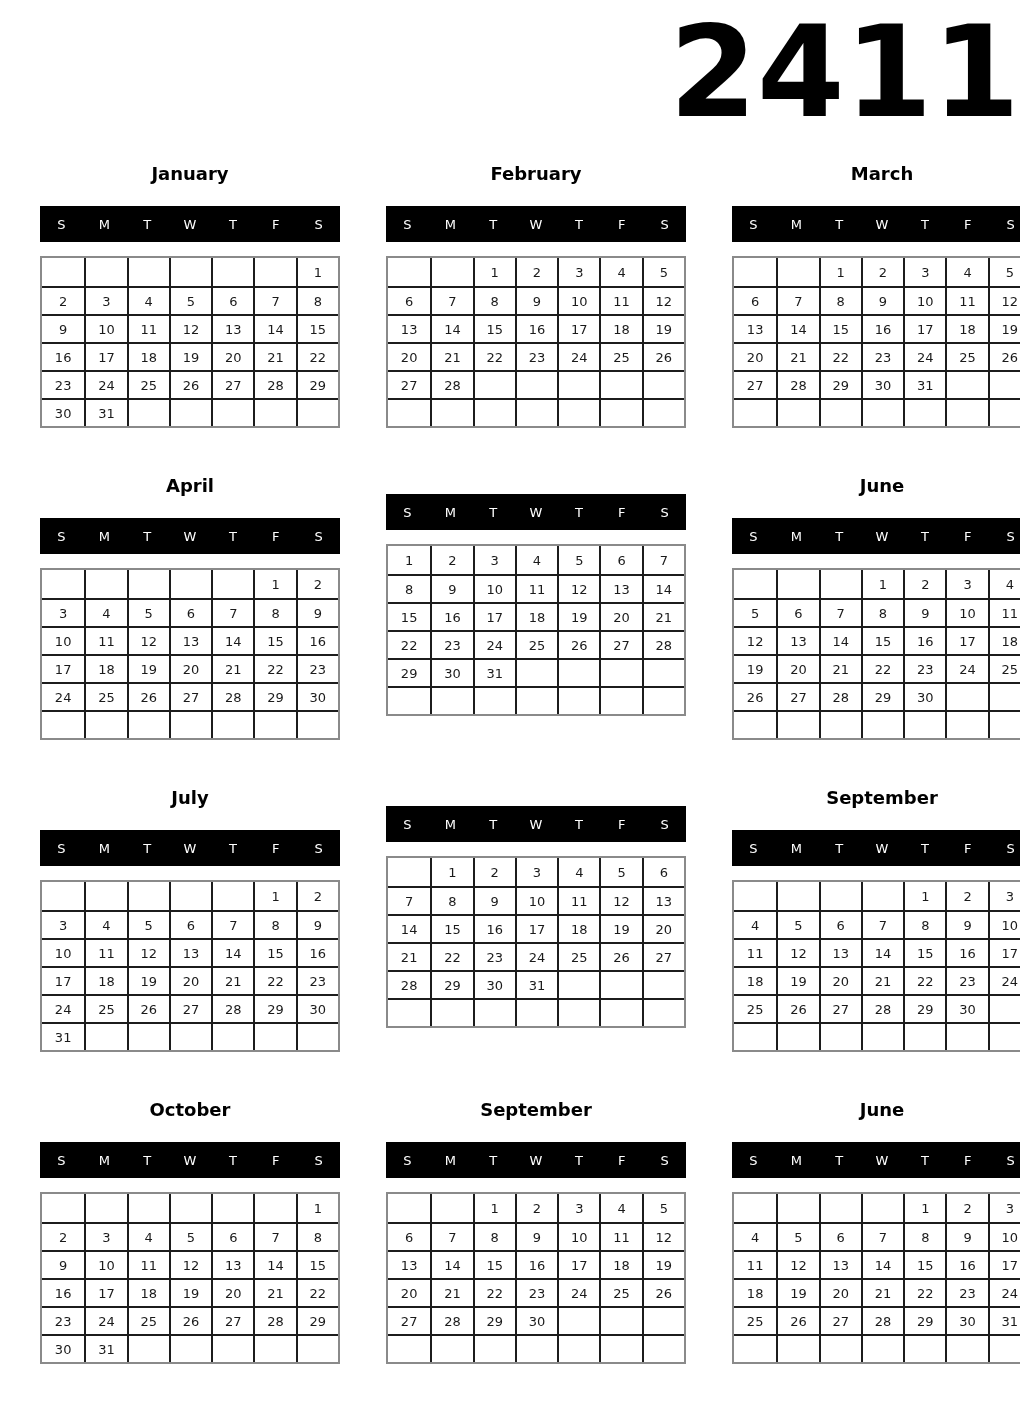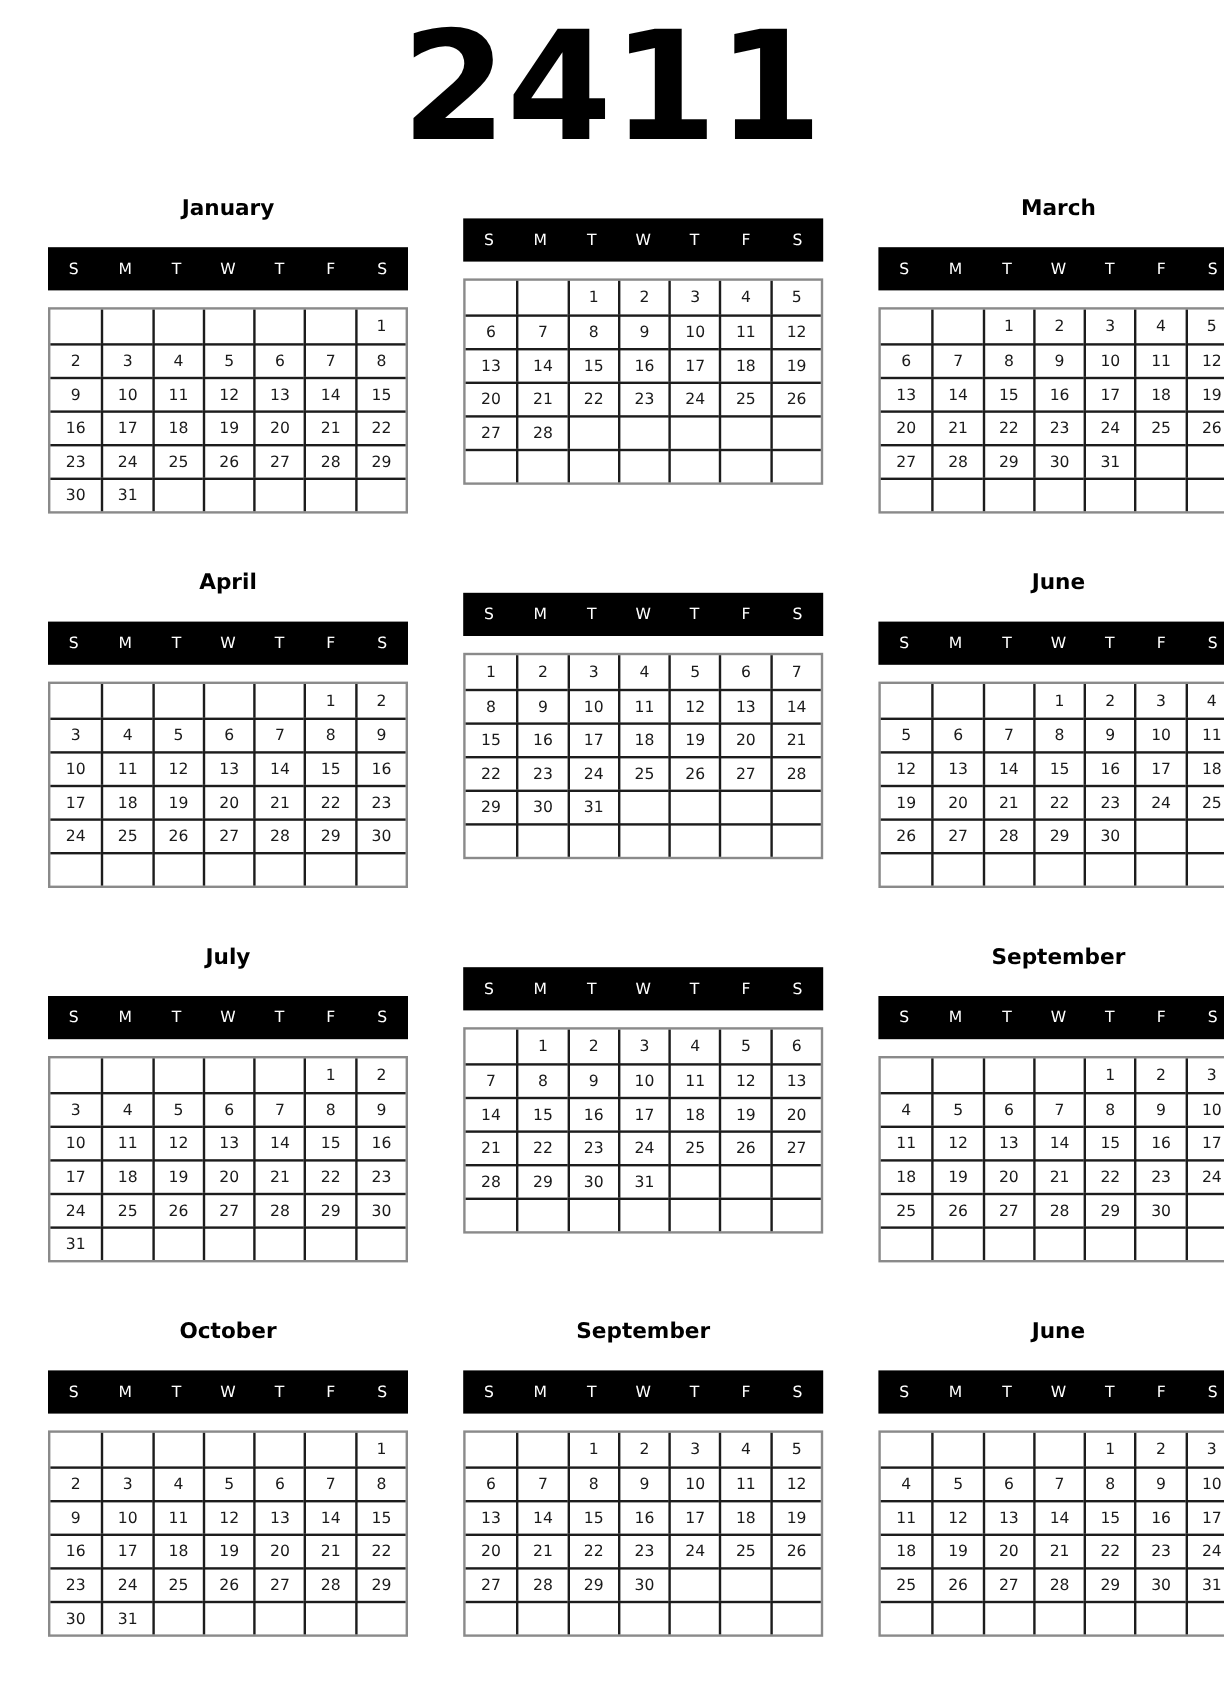--- a/index.html
+++ b/index.html
@@ -9,21 +9,21 @@
   }
   body {
     width: 1020px;
     height: 1412px;
     font-family: "DejaVu Sans", "Liberation Sans", sans-serif;
     color: #000000;
     overflow: hidden;
   }
   .year-title {
     margin: 10px 0 26px 0;
-    text-align: center;
+    text-align: right;
     font-size: 126px;
     line-height: 1.0;
     font-weight: 700;
     letter-spacing: 0px;
     color: #000000;
   }
   .months {
     display: grid;
     grid-template-columns: repeat(3, 300px);
     column-gap: 20px;
@@ -134,20 +134,21 @@
           <div class="cell">31</div>
           <div class="cell"></div>
           <div class="cell"></div>
           <div class="cell"></div>
           <div class="cell"></div>
           <div class="cell"></div>
         </div>
   </section>
 
   <section class="month">
+    <h2 class="month-title">February</h2>
     <div class="weekday-bar">
           <span class="wd">S</span>
           <span class="wd">M</span>
           <span class="wd">T</span>
           <span class="wd">W</span>
           <span class="wd">T</span>
           <span class="wd">F</span>
           <span class="wd">S</span>
         </div>
     <div class="days-grid">

